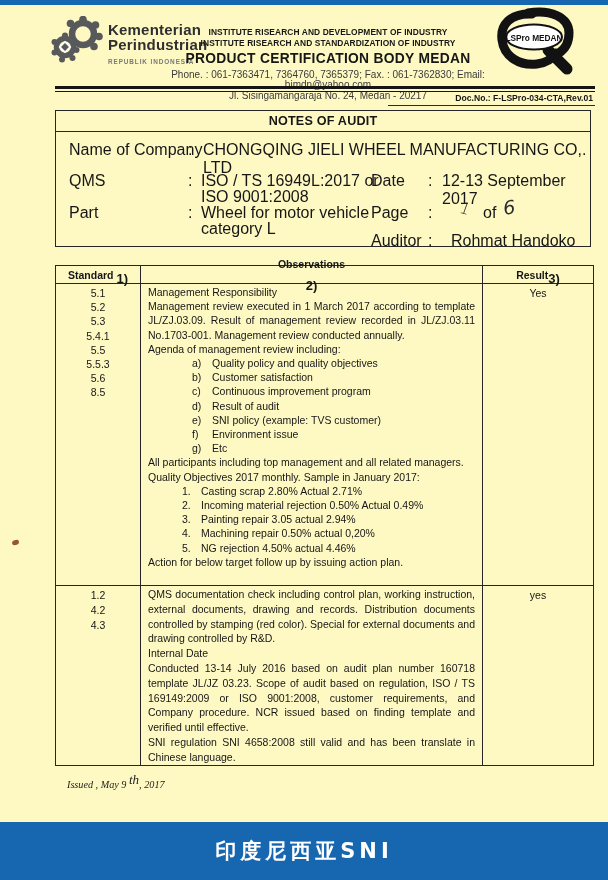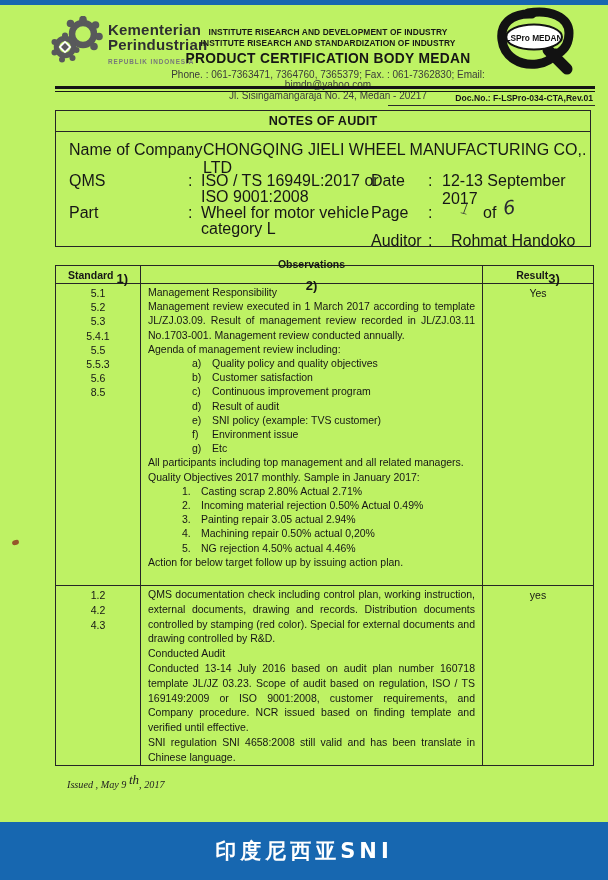--- a/index.html
+++ b/index.html
@@ -1,16 +1,16 @@
 <!DOCTYPE html>
 <html><head>
 <meta charset="utf-8">
 <style>
   html,body{margin:0;padding:0;background:#ffffff;}
-  .page{position:relative;width:608px;height:880px;background:#bef264;overflow:hidden;
+  .page{position:relative;width:608px;height:880px;background:#fef9c3;overflow:hidden;
         font-family:"Liberation Sans",sans-serif;color:#161616;}
   .topstrip{position:absolute;left:0;top:0;width:608px;height:5px;background:#1767b0;}
   .banner{position:absolute;left:0;top:822px;width:608px;height:58px;background:#1767b0;
           display:flex;align-items:center;justify-content:center;}
   .banner-text{color:#ffffff;font-size:21px;font-weight:bold;letter-spacing:4px;
                font-family:"DejaVu Sans",sans-serif;}
 
   
   .ministry-logo{position:absolute;left:50px;top:16px;}
   .ministry-text{position:absolute;left:108px;top:22px;line-height:15px;}
@@ -245,21 +245,21 @@
     </div>
 
     <div class="trow trow2">
       <div class="tc tc-std std-list">
         <div>1.2</div>
         <div>4.2</div>
         <div>4.3</div>
       </div>
       <div class="tc tc-obs obs">
         <p class="ln just">QMS documentation check including control plan, working instruction, external documents, drawing and records. Distribution documents controlled by stamping (red color). Special for external documents and drawing controlled by R&amp;D.</p>
-        <p class="ln">Conducted Audit</p>
+        <p class="ln">Internal Date</p>
         <p class="ln just">Conducted 13-14 July 2016 based on audit plan number 160718 template JL/JZ 03.23. Scope of audit based on regulation, ISO / TS 169149:2009 or ISO 9001:2008, customer requirements, and Company procedure. NCR issued based on finding template and verified until effective.</p>
         <p class="ln just">SNI regulation SNI 4658:2008 still valid and has been translate in Chinese language.</p>
       </div>
       <div class="tc tc-res">
         <div class="res-val">yes</div>
       </div>
     </div>
   </div>
 
   <div class="issued">

